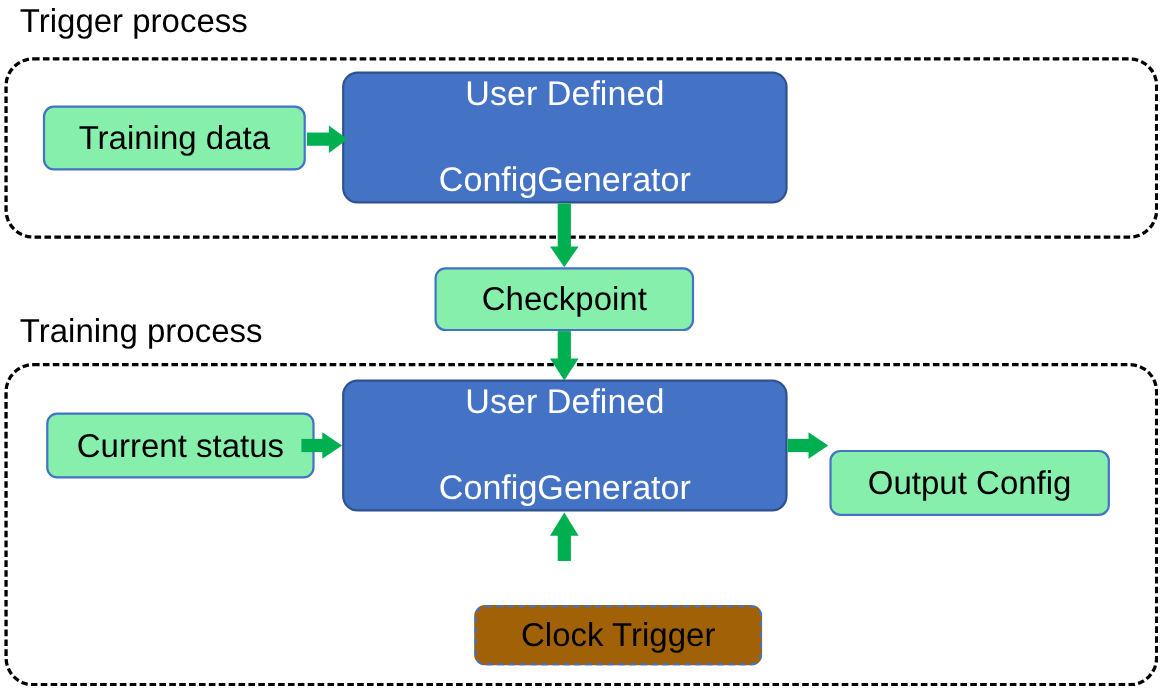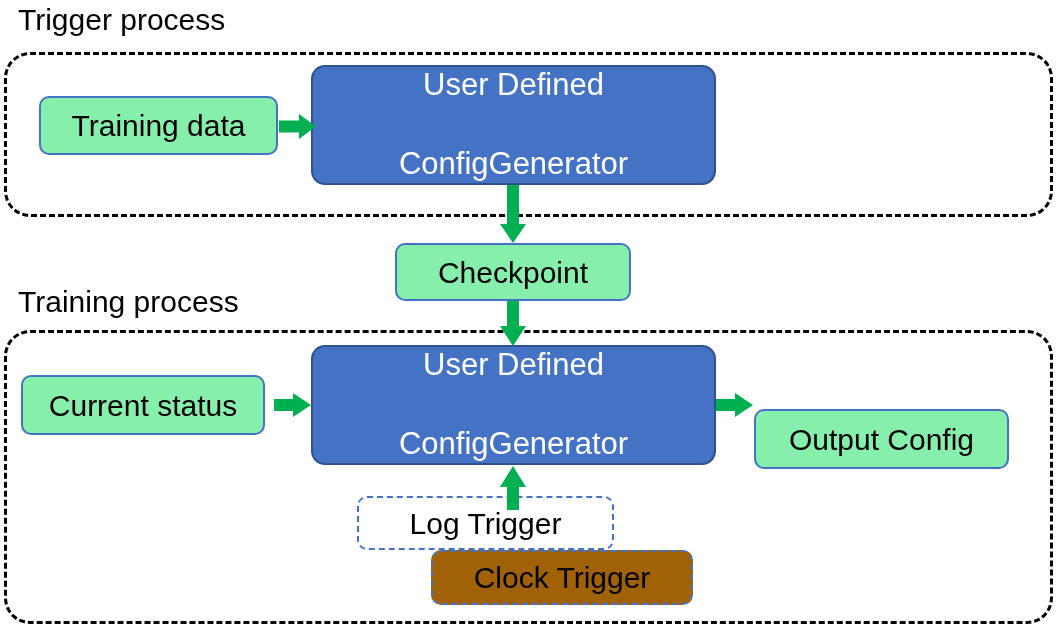--- a/index.html
+++ b/index.html
@@ -98,21 +98,21 @@
     color: #000000;
     font-size: 30px;
     line-height: 1.1;
     white-space: nowrap;
   }
 
   
   #box-training-data   { left: 39px;  top: 96px;  width: 239px; height: 59px; }
   #proc-train          { left: 311px; top: 65px;  width: 405px; height: 120px; }
   #box-checkpoint      { left: 395px; top: 243px; width: 236px; height: 58px; }
-  #box-current-status  { left: 21px;  top: 375px; width: 244px; height: 60px; }
+  #box-current-status  { left: 42px;  top: 375px; width: 244px; height: 60px; }
   #proc-infer          { left: 311px; top: 345px; width: 405px; height: 120px; }
   #box-output-config   { left: 754px; top: 375px; width: 255px; height: 60px; margin-top: 34px; }
   #box-log-trigger     { left: 357px; top: 496px; width: 257px; height: 54px; }
   #box-clock-trigger   { left: 431px; top: 550px; width: 262px; height: 55px; }
 
   
   #box-clock-trigger { background: #a16207; z-index: 3; }
   #box-log-trigger   { z-index: 2; }
 
   
@@ -158,23 +158,20 @@
 
   <div class="proc-box" id="proc-infer">
     <span>User Defined</span>
     <span>ConfigGenerator</span>
   </div>
 
   <div class="node-box" id="box-output-config">
     <span>Output Config</span>
   </div>
 
-  <div class="trigger-box" id="box-log-trigger">
-    <span>Log Trigger</span>
-  </div>
 
   <div class="trigger-box" id="box-clock-trigger">
     <span>Clock Trigger</span>
   </div>
 
   <svg id="arrow-layer" viewBox="0 0 1057 631">
 
     <g>
       <rect x="279" y="120.5" width="22" height="12" fill="#00B050"></rect>
       <polygon points="299,114 316,126.5 299,139" fill="#00B050"></polygon>

